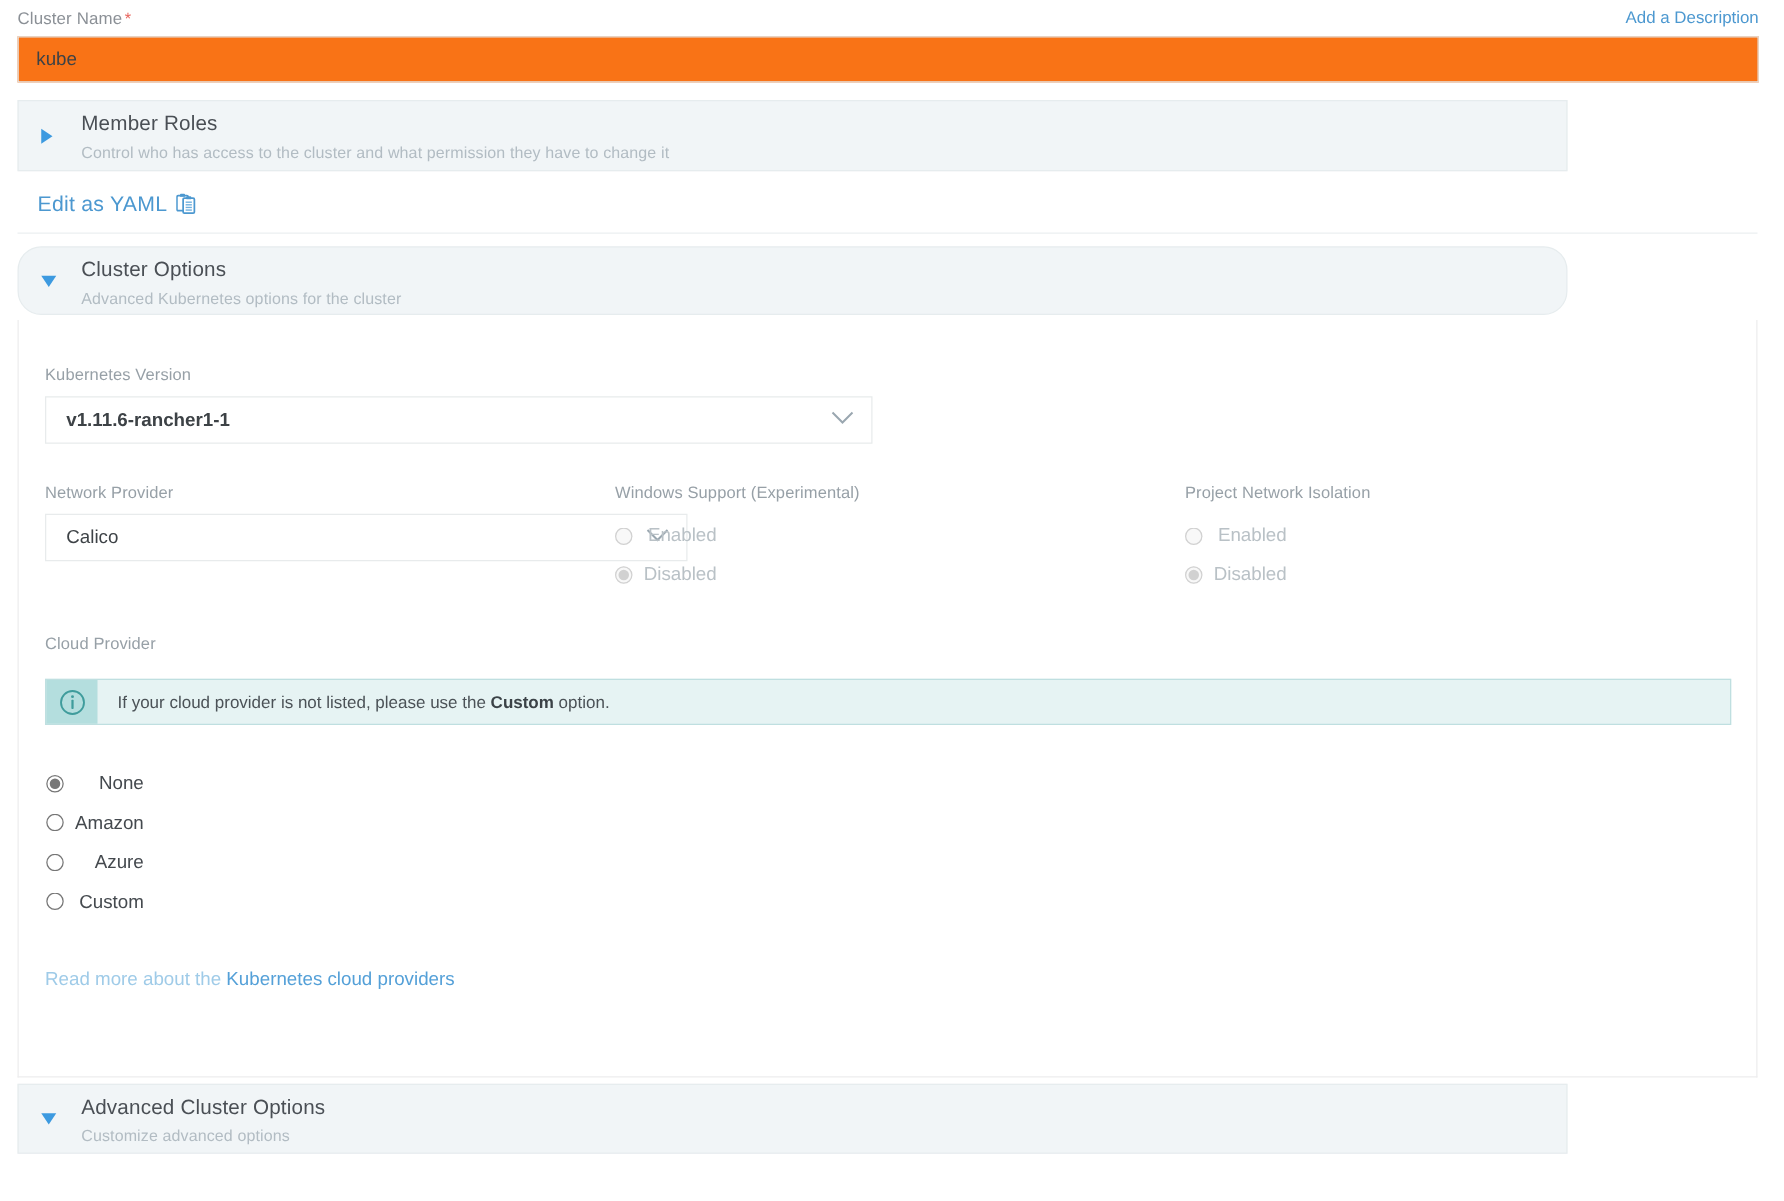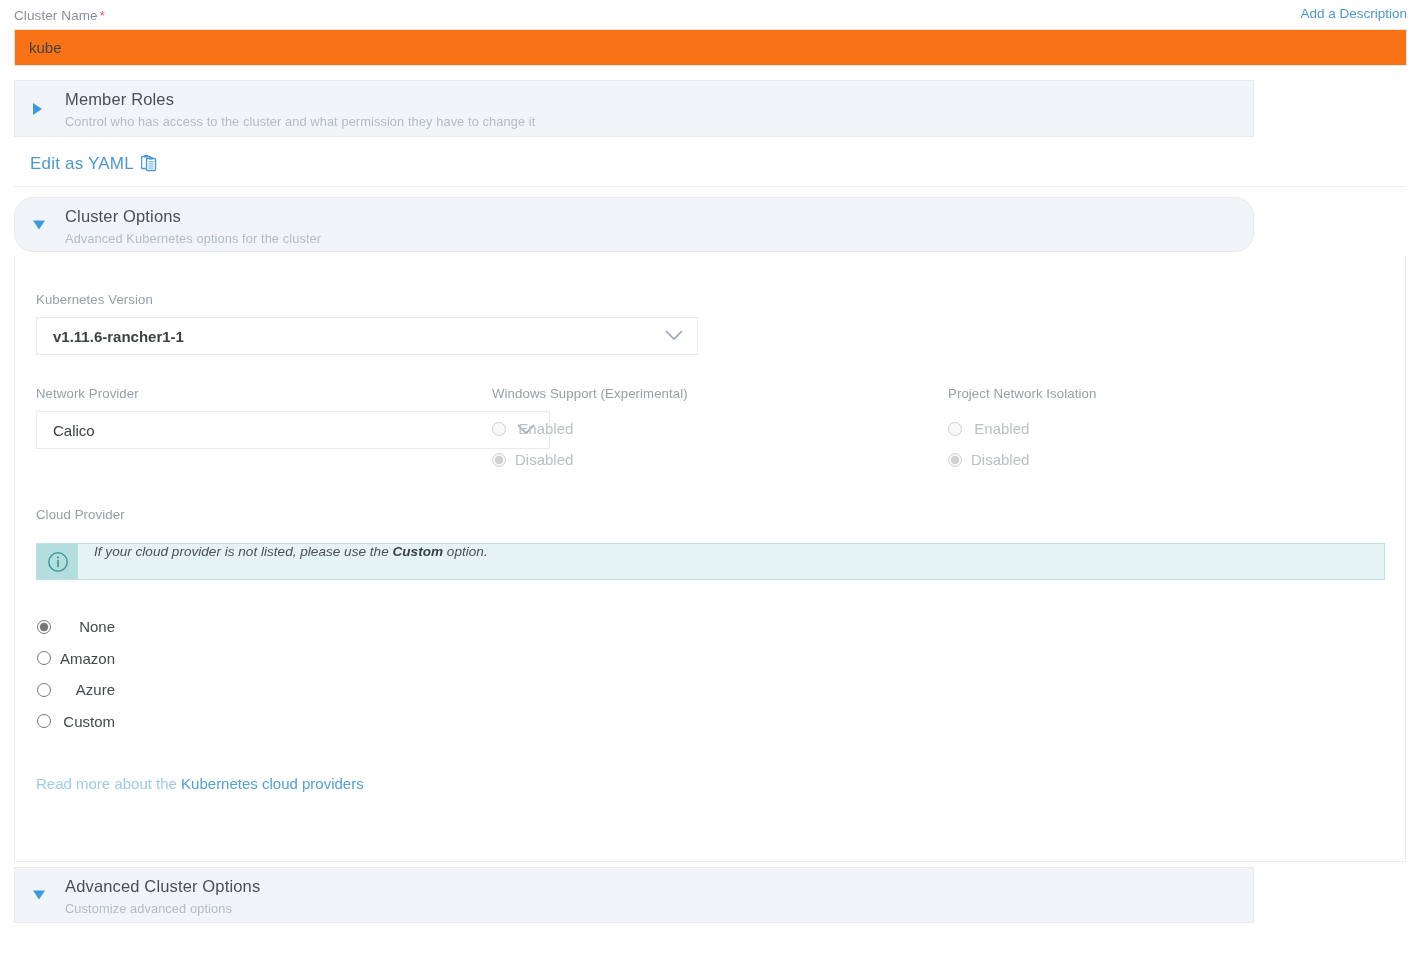--- a/index.html
+++ b/index.html
@@ -165,21 +165,21 @@
   }
 
   #cloud-provider-label { position: absolute; left: 36px; top: 507px; }
 
   
   .info-banner {
     position: absolute;
     left: 36px; top: 543px; width: 1349px; height: 37px;
     background: #e6f3f3;
     border: 1px solid #bfdfe0;
-    display: flex;  font-style: italic;
+    display: flex; align-items: center;
   }
   .info-icon-box {
     width: 41px; height: 100%;
     background: #b4dede;
     display: flex; align-items: center; justify-content: center;
     flex: 0 0 41px;
   }
   .info-text {
     padding-left: 16px;
     font-size: 13.6px;

